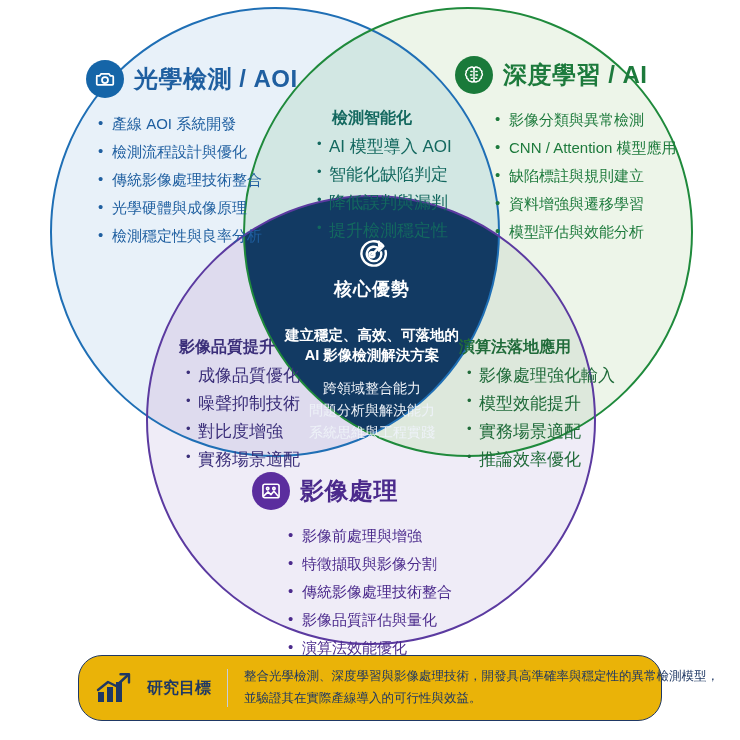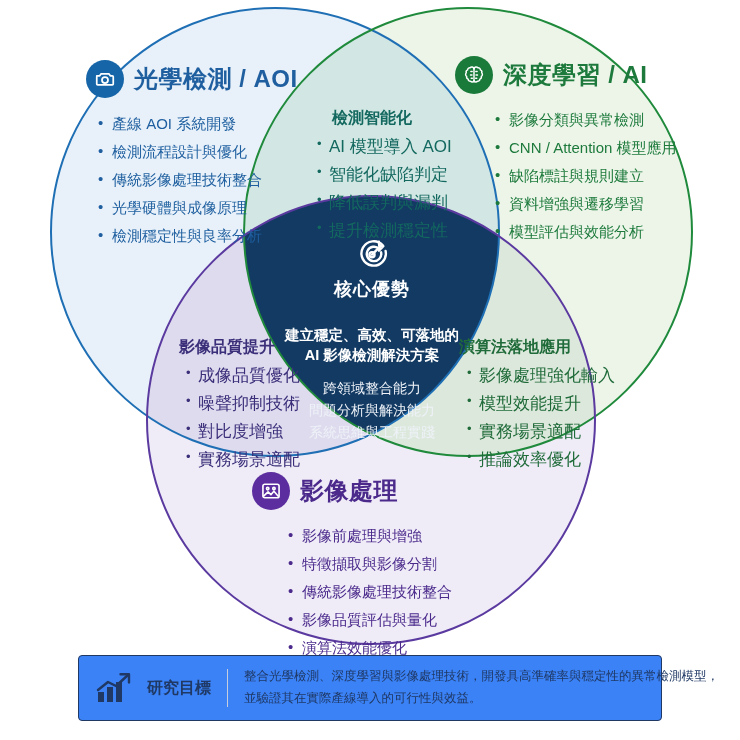--- a/index.html
+++ b/index.html
@@ -143,22 +143,22 @@
   }
 
   
   #footer {
     position: absolute;
     left: 78px;
     top: 655px;
     width: 584px;
     height: 66px;
     border: 1.6px solid #1f3864;
-    border-radius: 4px;
-    background: #3b82f6;
+    border-radius: 24px;
+    background: #eab308;
     display: flex;
     align-items: center;
     padding: 16px 16px;
     box-sizing: border-box;
     gap: 12px;
   }
   #footer-icon { width: 40px; height: 34px; flex: 0 0 auto; }
   #footer-label {
     font-size: 16px;
     font-weight: bold;

